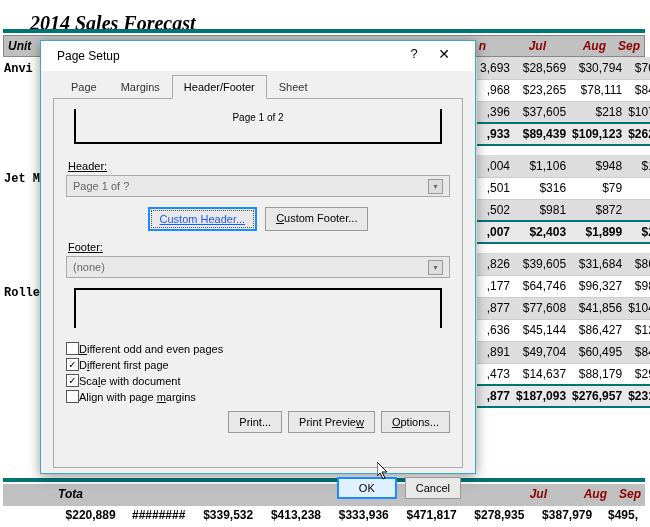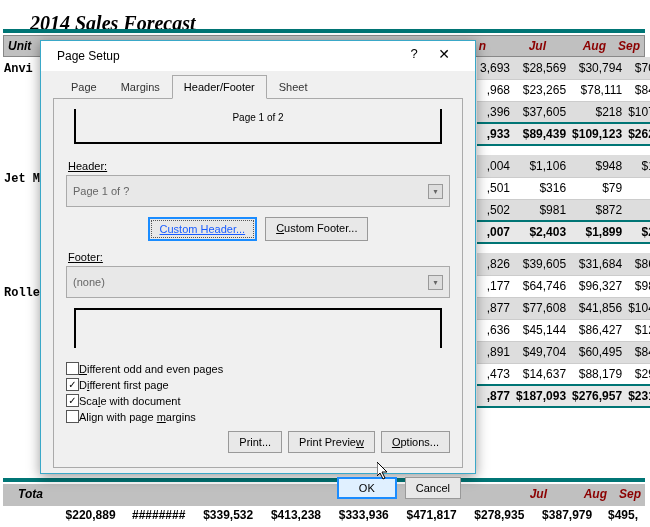--- a/index.html
+++ b/index.html
@@ -15,21 +15,21 @@
   
   .rowlabel { position:absolute; left:4px; font-weight:bold; font-size:12px;font-family:Liberation Mono, monospace; }
   .grid-right { position:absolute; left:477px; top:57px; width:172px; border-collapse:collapse; }
   .grid-right td { height:22px; padding:2px 3px; text-align:right; font-size:12px; border-bottom:1px solid #ccc; width:57px; }
   .grid-right tr.gray td { background:#ddd; }
   .grid-right tr.total td { background:#e8e8e8; border-top:2px solid #007575; border-bottom:2px solid #007575; font-weight:bold;margin-left:40px; }
   .grid-right tr.sp td { height:10px; border:none; background:#fff; }
   
   .sep-divider { position:absolute; left:3px; width:642px; height:4px; background:#007575; }
   .totals-row { position:absolute; left:3px; width:642px; height:22px; background:#c0c0c0; display:flex; font-style:italic; font-weight:bold; color:#8b0000; font-size:12px; }
-  .totals-row .tl { width:38px; padding:3px 15px; color:#000; }
+  .totals-row .tl { width:38px; padding:3px 15px; color:#000;margin-left:40px; }
   .totals-row .gap { flex:1; }
   .totals-row .mon { width:60px; text-align:right; padding:3px 4px; }
   .totals-vals { position:absolute; left:3px; width:642px; display:flex; font-weight:bold; font-size:12px; }
   .totals-vals span { text-align:right; padding-right:7px; }
   
   
   .dialog { position:absolute; top:40px; left:40px; width:436px; height:434px; background:#f0f0f0; border:1px solid #3aa8c8; box-shadow:0 3px 12px rgba(0,0,0,.4); }
   .dlg-title { height:30px; display:flex; align-items:center; background:#fff; padding:0 16px; font-size:12px; }
   .dlg-title .t { flex:1; }
   .dlg-title .help, .dlg-title .close { width:30px; height:20px; text-align:center; cursor:pointer; font-size:13px; }
@@ -39,21 +39,21 @@
   .tab { padding:5px 11px; font-size:11px; border:1px solid transparent; cursor:pointer; }
   .tab.active { background:#f0f0f0; border:1px solid #aaa; border-bottom:1px solid #f0f0f0; position:relative; z-index:2; }
   .tab:not(.active) { color:#333; }
   .tab-body { border:1px solid #aaa; margin:0 12px; background:#f0f0f0; padding:10px 12px 14px; position:relative; top:-1px; height:370px; }
   
   .preview-box { border:2px solid #000; border-top:none; height:35px; margin:0 8px 14px; display:flex; align-items:flex-start; justify-content:center; padding-top:3px; font-size:10px; }
   .preview-box.bot { border:2px solid #000; border-bottom:none; margin-top:4px; height:40px; }
   
   .lbl { font-size:11px; margin:2px 0 3px 2px; text-decoration:underline; display:inline-block; }
   .lbl::first-letter { }
-  .combo { width:100%; height:32px; background:#e8e8e8; border:1px solid #aaa; display:flex; align-items:center; padding:0 6px; color:#666; margin-bottom:10px; }
+  .combo { width:100%; height:22px; background:#e8e8e8; border:1px solid #aaa; display:flex; align-items:center; padding:0 6px; color:#666; margin-bottom:10px; }
   .combo .arrow { margin-left:auto; width:15px; height:15px; background:#ddd; border:1px solid #999; display:flex; align-items:center; justify-content:center; font-size:8px; }
   
   .btn-row { display:flex; justify-content:center; gap:8px; margin:8px 0; }
   .btn { background:#e8e8e8; border:1px solid #999; padding:4px 10px; font-size:11px; cursor:pointer; }
   .btn.focus { border:2px solid #1a8cff; outline:1px dotted #555; outline-offset:-4px; color:#1a5cff; text-decoration:underline; }
   .checks { margin-top:8px; }
   .chk { display:flex; align-items:center; margin:3px 0; font-size:11px; }
   .chk .box { width:13px; height:13px; border:1px solid #555; background:#fff; display:flex; align-items:center; justify-content:center; font-size:10px; }
   
   .bottom-btns { display:flex; justify-content:flex-end; gap:6px; margin-top:8px; }

